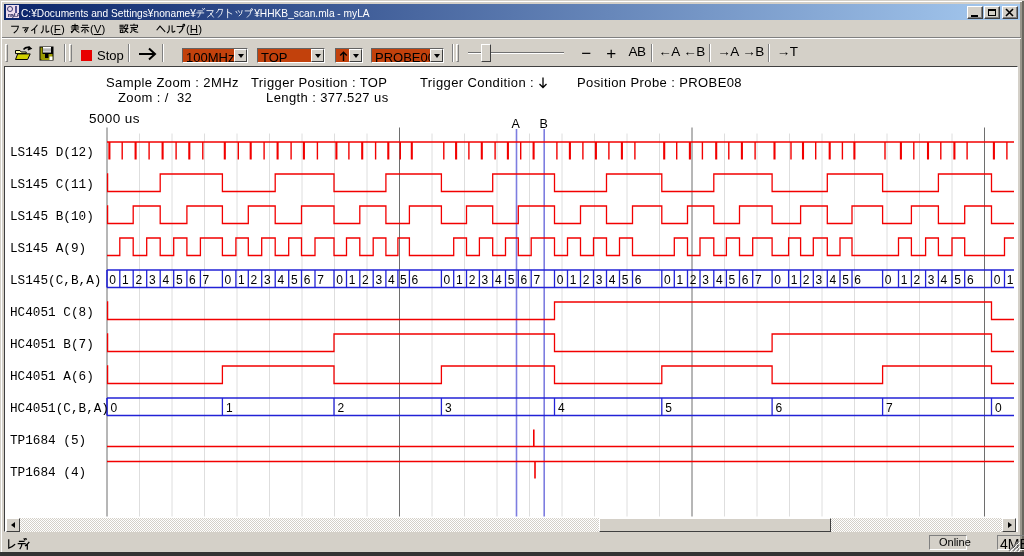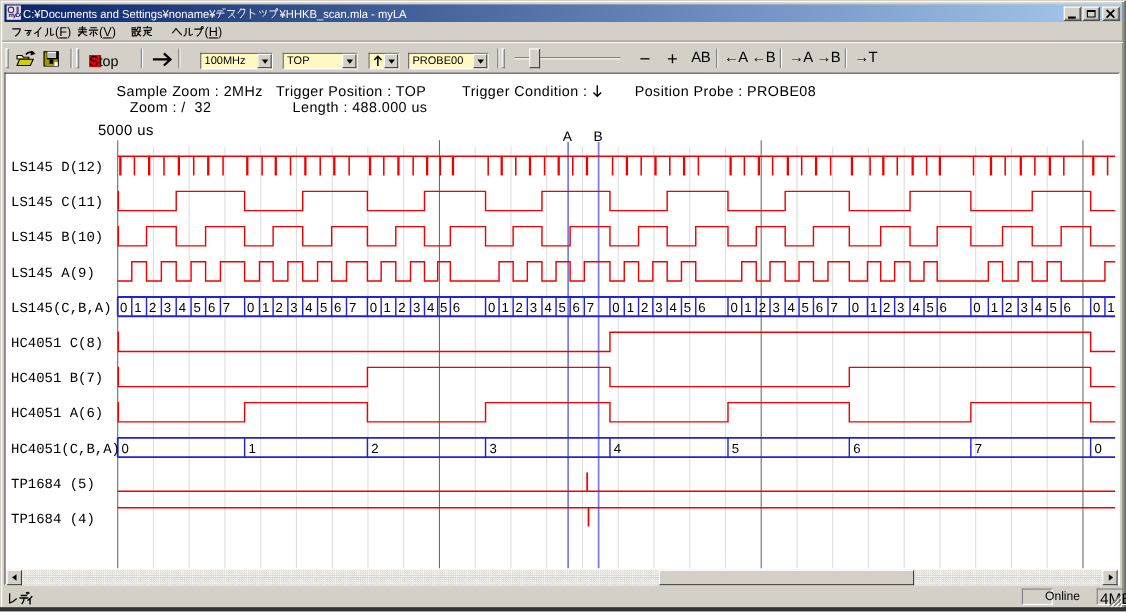--- a/index.html
+++ b/index.html
@@ -1,20 +1,20 @@
 <!DOCTYPE html>
 <html><head><meta charset="utf-8"><style>
 *{margin:0;padding:0;box-sizing:border-box}
 html,body{width:1024px;height:556px;overflow:hidden}
 body{font-family:"Liberation Sans",sans-serif;background:#d4d0c8;position:relative;font-size:12px}
 .abs{position:absolute}
 .inf{font-size:13px;letter-spacing:0.4px;white-space:nowrap}
 .etch{border-left:1px solid #808080;border-right:1px solid #fff}
 .grip{border-top:1px solid #fff;border-left:1px solid #fff;border-bottom:1px solid #808080;border-right:1px solid #808080}
-.combo{position:absolute;height:15px;background:#fef9c3;border-top:1.2px solid #636363;border-left:1.2px solid #636363;border-bottom:1px solid #fff;border-right:1px solid #fff;font-size:10px}
+.combo{position:absolute;height:15px;background:#c2410c;border-top:1.2px solid #636363;border-left:1.2px solid #636363;border-bottom:1px solid #fff;border-right:1px solid #fff;font-size:13px}
 .combo .tx{position:absolute;left:3px;top:1px;white-space:nowrap}
 .cbtn{position:absolute;right:0px;top:0px;width:13px;height:12.6px;background:#d4d0c8;border-top:1px solid #fff;border-left:1px solid #fff;border-right:1.2px solid #404040;border-bottom:1.2px solid #404040;text-align:center}
 .cbtn:after{content:"";position:absolute;left:3px;top:4px;border-left:3.5px solid transparent;border-right:3.5px solid transparent;border-top:4px solid #000}
 .tbtn{position:absolute;top:44px;height:20px;color:#000;font-size:13.5px;letter-spacing:-0.5px;text-align:center}
 .win-btn{position:absolute;top:6px;width:16px;height:13px;background:#d4d0c8;border-top:1px solid #fff;border-left:1px solid #fff;border-right:1px solid #404040;border-bottom:1px solid #404040;box-shadow:inset -1px -1px 0 #808080,inset 1px 1px 0 #d4d0c8}
 </style></head>
 <body>
 
 <div class="abs" style="left:0px;top:0px;width:1024px;height:556px;background:#d4d0c8"></div>
 <div class="abs" style="left:1px;top:1px;width:1022px;height:1px;background:#ffffff"></div>
@@ -92,21 +92,21 @@
 <rect x="4" y="1" width="8" height="5.5" fill="#fff"></rect>
 <rect x="4" y="2.6" width="8" height="1" fill="#888"></rect>
 <rect x="4" y="4.4" width="8" height="1" fill="#888"></rect>
 <rect x="2.5" y="8" width="11" height="6" fill="#9a9a00"></rect>
 <rect x="6" y="8" width="3.5" height="4" fill="#000"></rect>
 <rect x="10.5" y="10.5" width="3" height="3.5" fill="#fff"></rect>
 </svg></div>
 <div class="abs etch" style="left:64px;top:44px;width:1px;height:18px"></div>
 <div class="abs grip" style="left:69px;top:44px;width:3px;height:18px"></div>
 <div class="abs" style="left:81px;top:50px;width:11px;height:11px;background:#e80000"></div>
-<div class="abs" style="left:81px;top:48px;font-size:13px">Stop</div>
+<div class="abs" style="left:97px;top:48px;font-size:13px">Stop</div>
 <div class="abs etch" style="left:128px;top:44px;width:1px;height:18px"></div>
 <div class="abs" style="left:138px;top:44px"><svg width="20" height="20" viewBox="0 0 20 20">
       <path d="M1 10 H16 M11 4.5 L17 10 L11 15.5" fill="none" stroke="#000" stroke-width="2"></path>
     </svg></div>
 <div class="abs etch" style="left:162px;top:44px;width:1px;height:18px"></div>
 
 <div class="combo" style="left:182px;top:48px;width:66px">
     <span class="tx">100MHz</span>
     <span class="cbtn"></span>
   </div>
@@ -146,21 +146,21 @@
 <div class="abs" style="left:4px;top:66px;width:1014px;height:466px;border-top:1.5px solid #404040;border-left:1.5px solid #404040;border-right:1px solid #ffffff;border-bottom:1px solid #ffffff;background:#fff"></div>
 <div class="abs" style="left:6px;top:68px;width:1010px;height:450px;background:#fff"></div>
 
 <div class="abs inf" style="left:106px;top:74.5px">Sample Zoom : 2MHz</div>
 <div class="abs inf" style="left:251px;top:74.5px">Trigger Position : TOP</div>
 <div class="abs inf" style="left:420px;top:74.5px">Trigger Condition : <svg width="10" height="12" viewBox="0 0 10 12" style="vertical-align:-2px">
       <path d="M5 0.5 V10 M1.5 7 L5 10.5 L8.5 7" fill="none" stroke="#000" stroke-width="1.3"></path>
     </svg></div>
 <div class="abs inf" style="left:577px;top:74.5px">Position Probe : PROBE08</div>
 <div class="abs inf" style="left:118px;top:89.5px">Zoom : /&nbsp; 32</div>
-<div class="abs inf" style="left:266px;top:89.5px">Length : 488.000 us</div>
+<div class="abs inf" style="left:266px;top:89.5px">Length : 377.527 us</div>
 
 <div class="abs" style="left:0;top:0;width:1014px;height:530px">
     <svg width="1014" height="530" viewBox="0 0 1014 530" style="position:absolute;left:0;top:0;font-family:'Liberation Sans',sans-serif">
       <line x1="107.0" y1="127.5" x2="107.0" y2="516.5" stroke="#6e6e6e" stroke-width="1"></line>
       <line x1="139.5" y1="133.5" x2="139.5" y2="516.5" stroke="#dedede" stroke-width="1"></line>
       <line x1="172.0" y1="133.5" x2="172.0" y2="516.5" stroke="#dedede" stroke-width="1"></line>
       <line x1="204.5" y1="133.5" x2="204.5" y2="516.5" stroke="#dedede" stroke-width="1"></line>
       <line x1="237.0" y1="133.5" x2="237.0" y2="516.5" stroke="#dedede" stroke-width="1"></line>
       <line x1="269.5" y1="133.5" x2="269.5" y2="516.5" stroke="#dedede" stroke-width="1"></line>
       <line x1="302.0" y1="133.5" x2="302.0" y2="516.5" stroke="#dedede" stroke-width="1"></line>
@@ -430,17 +430,17 @@
 <div class="abs" style="left:1002px;top:518px;width:14px;height:13.5px;background:#d4d0c8;border-top:1px solid #fff;border-left:1px solid #fff;border-right:1.3px solid #404040;border-bottom:1.3px solid #404040">
     <div style="position:absolute;left:5px;top:3px;width:0;height:0;border-top:3.5px solid transparent;border-bottom:3.5px solid transparent;border-left:4px solid #000"></div>
   </div>
 <div class="abs" style="left:599px;top:518px;width:232px;height:13.5px;background:#d4d0c8;border-top:1px solid #fff;border-left:1px solid #fff;border-right:1.3px solid #404040;border-bottom:1.3px solid #404040"></div>
 
 <div class="abs" style="left:6px;top:538px;font-size:12px"><svg width="11" height="13" viewBox="0 0 12 13" style="vertical-align:-2px">
       <path d="M3 1.5 V10.5 Q6.5 9.5 9.5 6.5" fill="none" stroke="#000" stroke-width="1.25" stroke-linecap="square"></path>
     </svg><svg width="13" height="13" viewBox="0 0 12 13" style="vertical-align:-2px">
       <path d="M2 3.4 H6.4 M0.8 5.6 H7.6 M4.4 5.6 Q4.4 8.6 2.6 10.6 M6.6 0.8 L7.4 1.8 M8 0.2 L8.8 1.2 M11.4 4.4 Q9.8 6.6 8 7.6 M9.8 6.2 V11" fill="none" stroke="#000" stroke-width="1.25" stroke-linecap="square"></path>
     </svg></div>
-<div class="abs" style="left:929px;top:535px;width:28px;height:15px;border-top:1px solid #808080;border-left:1px solid #808080;border-bottom:1px solid #fff;border-right:1px solid #fff;font-size:11px;padding-left:20px">Online</div>
+<div class="abs" style="left:929px;top:535px;width:38px;height:15px;border-top:1px solid #808080;border-left:1px solid #808080;border-bottom:1px solid #fff;border-right:1px solid #fff;font-size:11px;padding-left:9px">Online</div>
 <div class="abs" style="left:997px;top:535px;width:34px;height:15px;border-top:1px solid #808080;border-left:1px solid #808080;border-bottom:1px solid #fff;border-right:1px solid #fff;font-size:14px;padding-left:2px">4MBit</div>
 <div class="abs" style="left:1008px;top:540px"><svg width="12" height="12" viewBox="0 0 12 12">
       <path d="M11 1 L1 11 M11 5 L5 11 M11 9 L9 11" stroke="#808080" stroke-width="1.3"></path>
       <path d="M12 2 L2 12 M12 6 L6 12 M12 10 L10 12" stroke="#fff" stroke-width="1"></path>
     </svg></div>
 </body></html>

